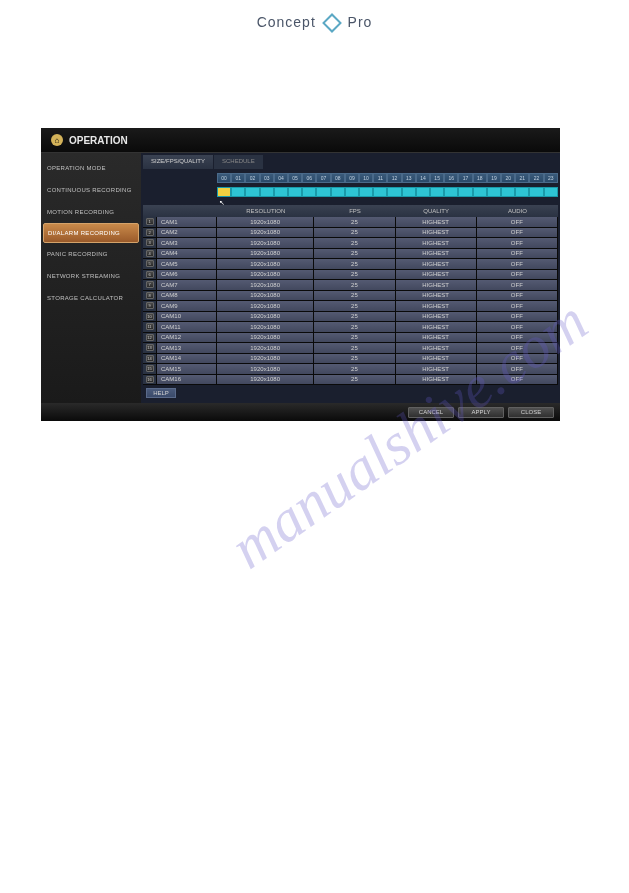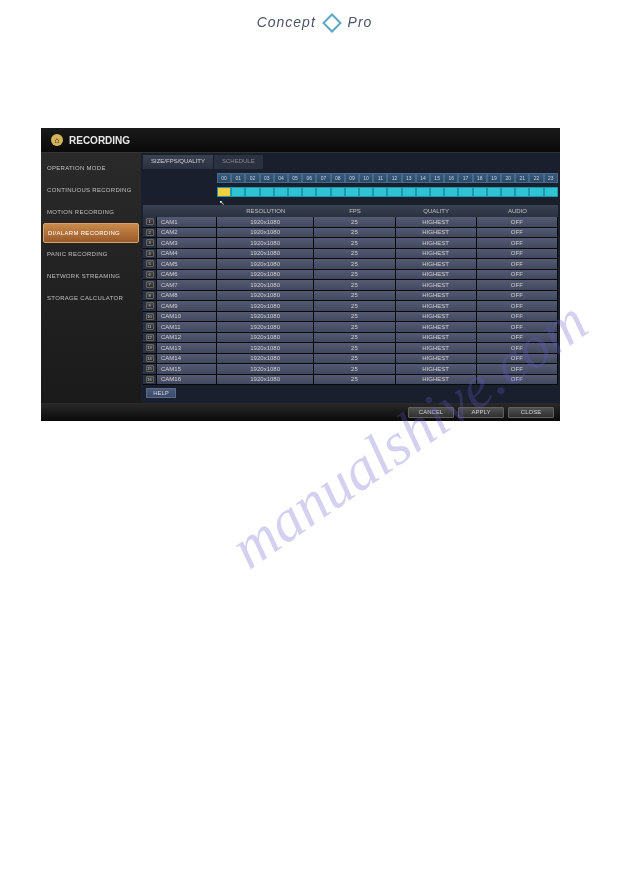--- a/index.html
+++ b/index.html
@@ -12,21 +12,20 @@
   }
   .logo {
     position: absolute;
     top: 14px;
     left: 0;
     width: 629px;
     text-align: center;
     font-size: 14px;
     color: #4a5568;
     letter-spacing: 1px;
-    font-style: italic;
   }
   .logo-diamond {
     display: inline-block;
     width: 14px;
     height: 14px;
     border: 2px solid #5ba8c4;
     transform: rotate(45deg);
     vertical-align: middle;
     margin: 0 4px;
   }
@@ -270,21 +269,21 @@
   <span>Concept</span>
   <span class="logo-diamond"></span>
   <span>Pro</span>
 </div>
 
 <div class="watermark">manualshive.com</div>
 
 <div class="panel">
   <div class="panel-header">
     <span class="icon">⌂</span>
-    <span class="panel-title">RECORDING</span>
+    <span class="panel-title">OPERATION</span>
   </div>
   <div class="panel-body">
     <div class="sidebar" id="sidebar">
         <div class="sidebar-item">OPERATION MODE</div>
         <div class="sidebar-item">CONTINUOUS RECORDING</div>
         <div class="sidebar-item">MOTION RECORDING</div>
         <div class="sidebar-item active">DI/ALARM RECORDING</div>
         <div class="sidebar-item">PANIC RECORDING</div>
         <div class="sidebar-item">NETWORK STREAMING</div>
         <div class="sidebar-item">STORAGE CALCULATOR</div>

